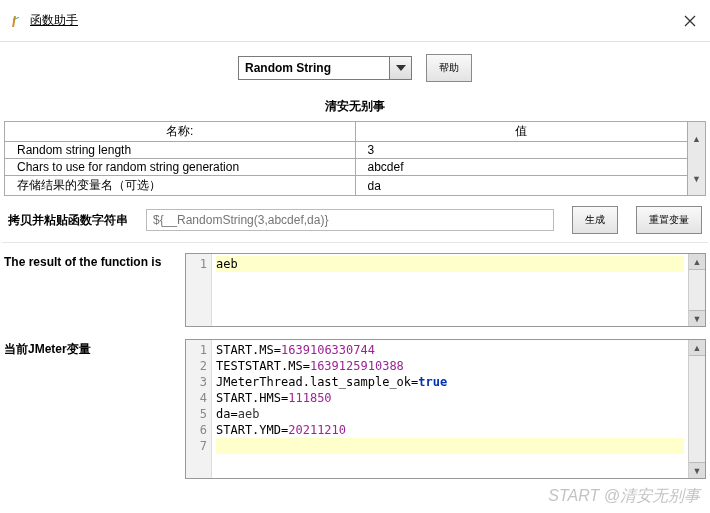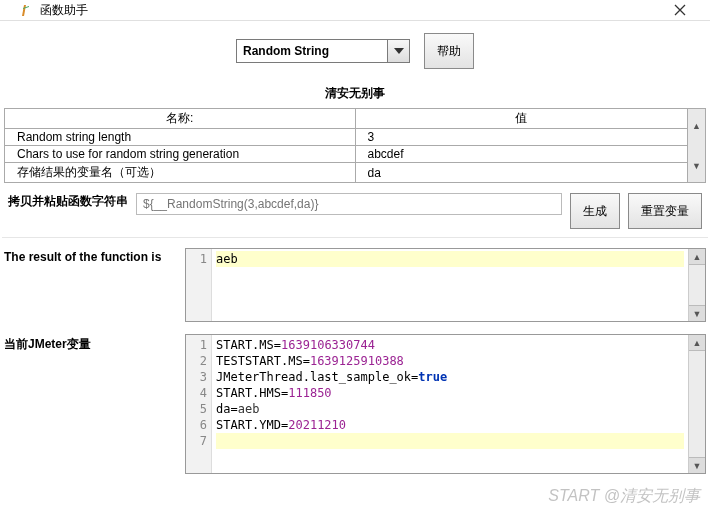--- a/index.html
+++ b/index.html
@@ -1,33 +1,33 @@
 <!DOCTYPE html>
 <html><head>
 <meta charset="utf-8">
 <style>
 * { box-sizing: border-box; margin: 0; padding: 0; }
 body { font-family: "Microsoft YaHei", Arial, sans-serif; font-size: 12px; background: #fff; width: 710px; height: 513px; position: relative; }
-.titlebar { display: flex; align-items: center; height: 21px; padding: 0 18px; border-bottom: 1px solid #e0e0e0; }
+.titlebar { display: flex; align-items: center; height: 42px; padding: 0 8px; border-bottom: 1px solid #e0e0e0; text-decoration: underline; }
 .titlebar .icon { width: 16px; height: 16px; margin-right: 6px; display: inline-flex; align-items: center; justify-content: center; }
 .titlebar .title { flex: 1; font-size: 12px; }
 .titlebar .close { width: 24px; height: 24px; display: flex; align-items: center; justify-content: center; font-size: 16px; cursor: pointer; }
 .content { padding: 4px 2px; }
 .top-row { display: flex; justify-content: center; align-items: center; gap: 14px; padding: 8px 0 12px; }
 .combo { display: flex; align-items: center; border: 1px solid #7a7a7a; background: #fff; height: 24px; }
 .combo input { border: none; outline: none; padding: 2px 6px; width: 150px; font-family: inherit; font-size: 12px; font-weight: bold; }
 .combo .arrow { width: 22px; height: 22px; background: linear-gradient(#f7f7f7,#ddd); border-left: 1px solid #7a7a7a; display: flex; align-items: center; justify-content: center; }
-.btn { background: linear-gradient(#f9f9f9,#e3e3e3); border: 1px solid #8a8a8a; padding: 3px 12px; font-family: inherit; font-size: 12px; cursor: pointer; height: 36px; }
+.btn { background: linear-gradient(#f9f9f9,#e3e3e3); border: 1px solid #8a8a8a; padding: 3px 12px; font-family: inherit; font-size: 10px; cursor: pointer; height: 28px; }
 .section-title { text-align: center; font-weight: bold; padding: 4px 0 6px; }
 .param-table { width: calc(100% - 4px); border-collapse: collapse; margin: 0 2px; }
 .param-table th, .param-table td { border: 1px solid #aaa; font-size: 12px; padding: 1px 12px; text-align: left; background: #fff; }
 .param-table th { text-align: center; font-weight: normal; background: #fff; }
 .param-table .scrollcell { width: 18px; padding: 0; background: #e9e9e9; border: 1px solid #aaa; }
 .param-table .scrollcell .arr { display: block; text-align: center; font-size: 9px; color: #555; line-height: 10px; }
-.copy-row { display: flex; gap: 8px; padding: 10px 6px 6px; }
+.copy-row { display: flex; align-items: center; gap: 18px; padding: 10px 6px 6px; }
 .copy-row .lbl { font-weight: bold; font-size: 12px; }
 .copy-row .ghost-input { flex: 1; border: 1px solid #bbb; background: #fff; color: #bbb; padding: 3px 6px; height: 22px; font-size: 12px; }
 .result-block { display: flex; align-items: flex-start; gap: 6px; padding: 8px 2px 4px; }
 .result-block .lbl { width: 175px; font-weight: bold; padding-top: 2px; font-size: 12px; }
 .code-box { flex: 1; border: 1px solid #999; height: 74px; display: flex; position: relative; background: #fff; }
 .code-box.tall { height: 140px; }
 .gutter { width: 26px; background: #f2f2f2; border-right: 1px solid #ddd; font-family: Consolas, monospace; font-size: 12px; color: #888; text-align: right; padding: 2px 4px 2px 0; line-height: 16px; }
 .code { flex: 1; font-family: Consolas, monospace; font-size: 12px; padding: 2px 4px; line-height: 16px; white-space: pre; overflow: hidden; }
 .code .hl { background: #ffffcc; display: block; }
 .code .num { color: #9b2393; }

